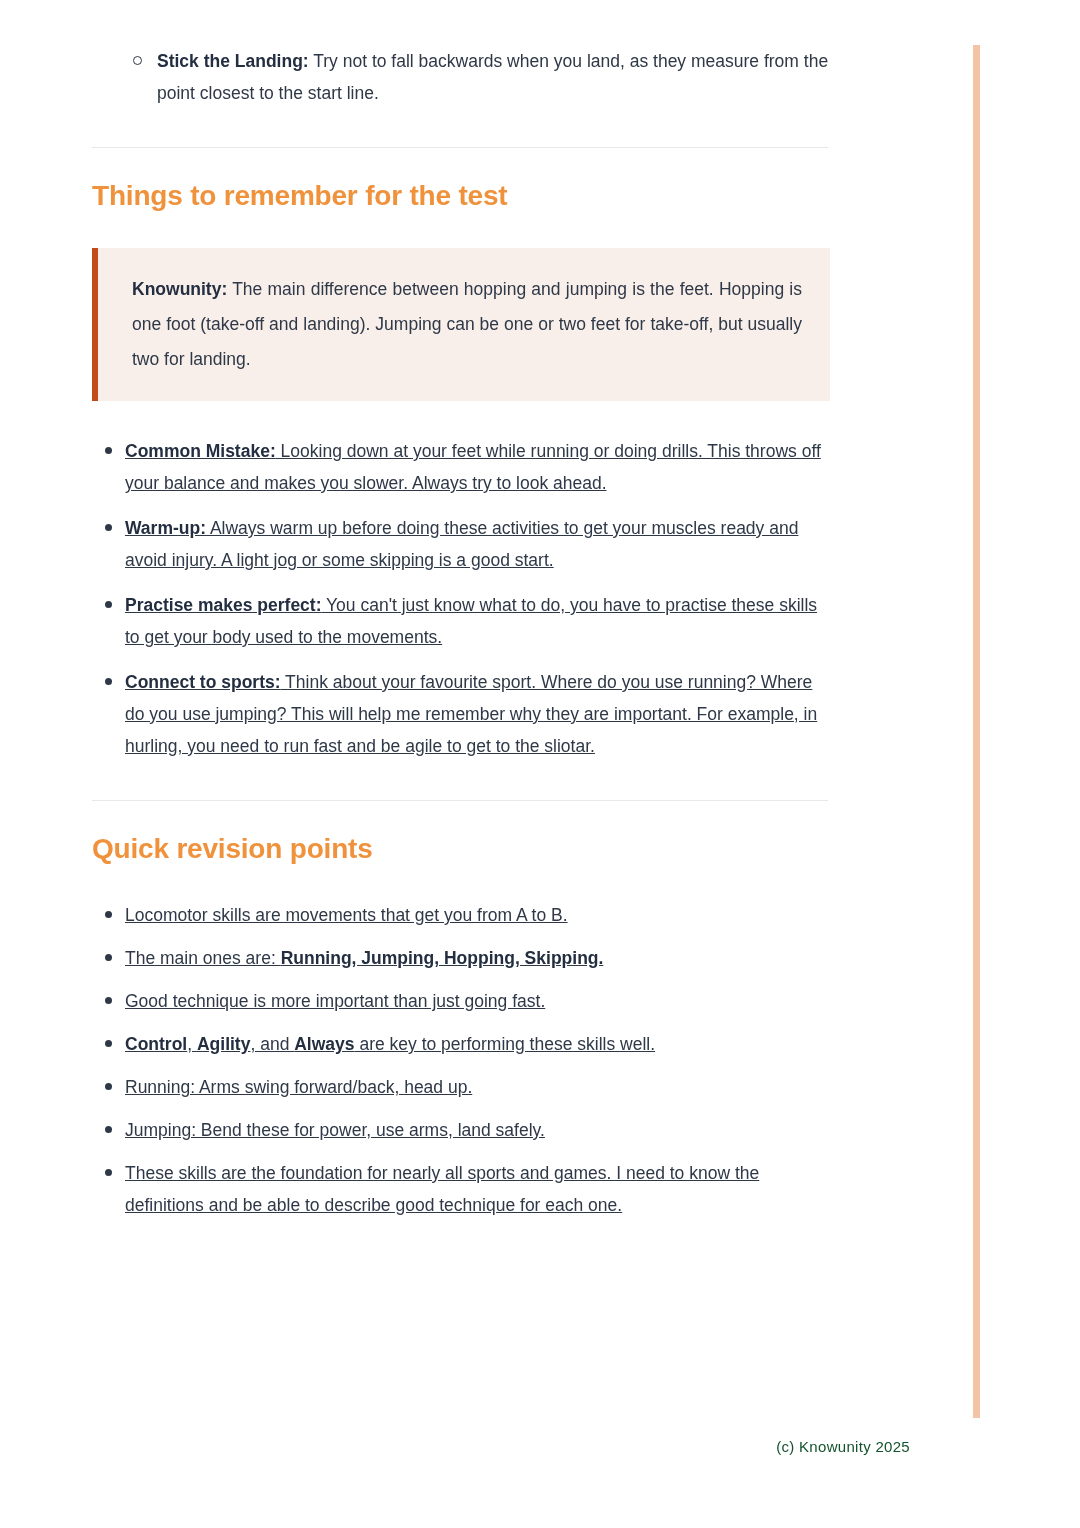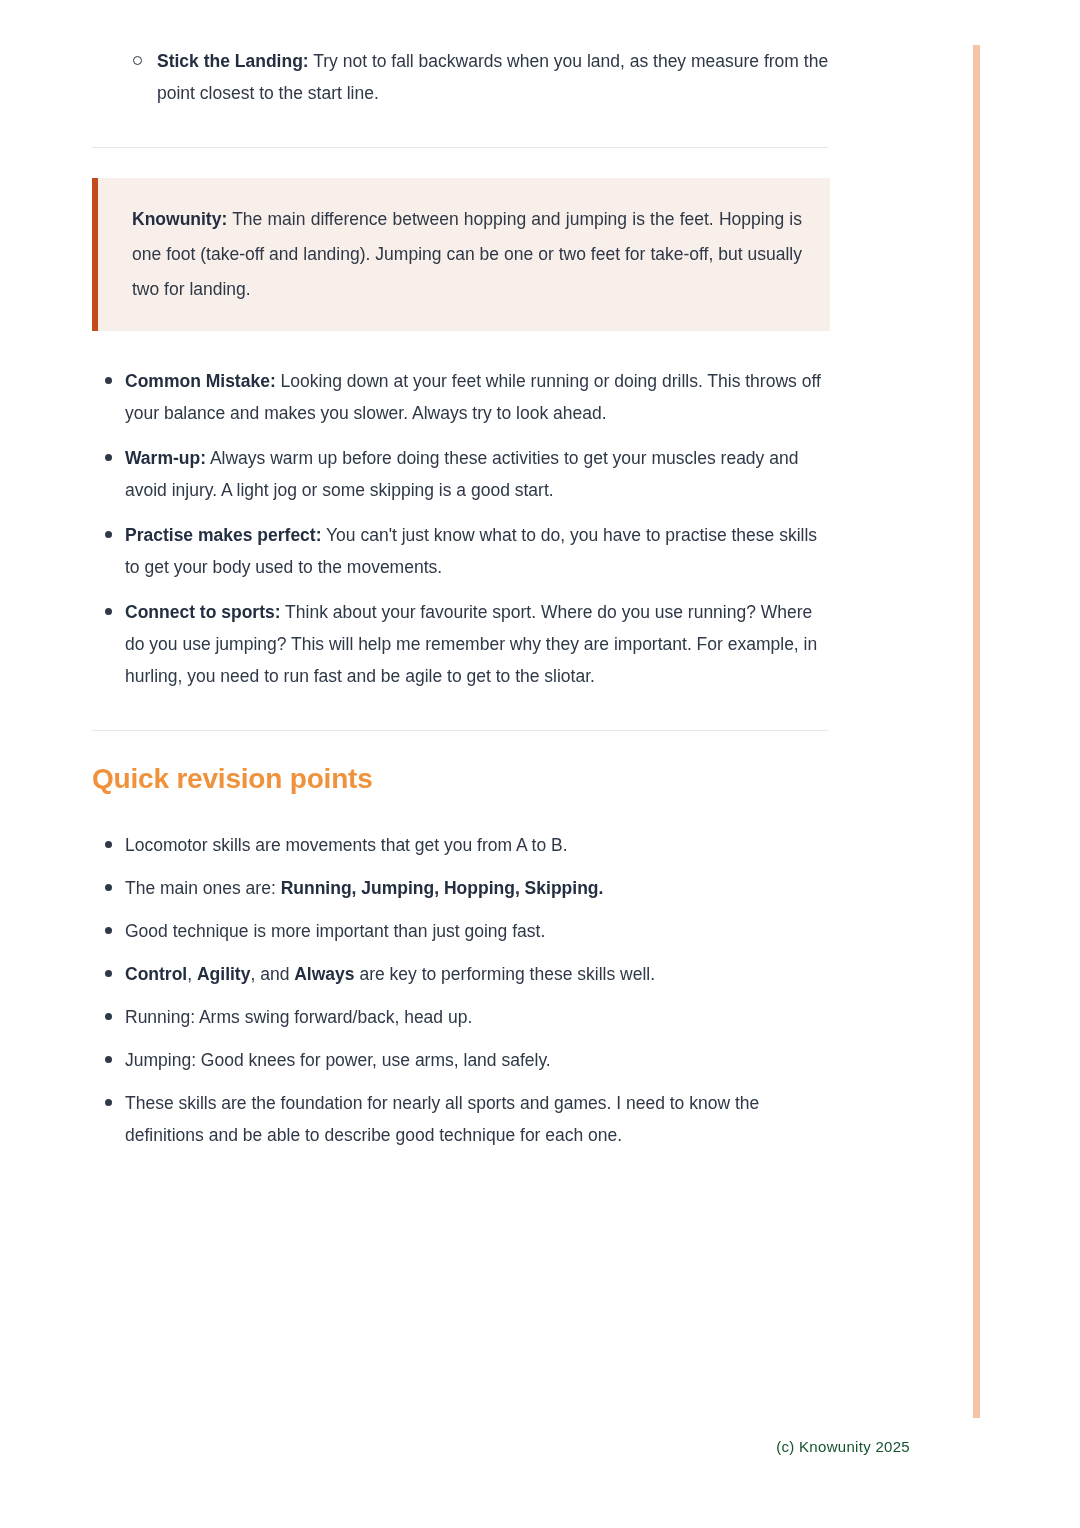--- a/index.html
+++ b/index.html
@@ -81,21 +81,21 @@
   .bullet-list.tight { margin-top: 28px; }
   .li { display: flex; margin-bottom: 13px; }
   .bullet-list.tight .li { margin-bottom: 11px; }
   .li .marker-col { flex: 0 0 33px; padding-left: 13px; padding-top: 12px; }
   .dot-bullet {
     display: block;
     width: 7px; height: 7px;
     border-radius: 50%;
     background: #2E3847;
   }
-  .li .txt { flex: 1; }
+  .li .txt { flex: 1; text-decoration: underline; }
 
   .footer {
     position: absolute;
     right: 70px;
     top: 1437px;
     font-size: 15px;
     line-height: 20px;
     color: #14532d;
     letter-spacing: 0.3px;
   }
@@ -112,20 +112,21 @@
 
     <div class="intro">
       <span class="marker-col">
         <span class="circle-bullet"></span>
       </span>
       <div class="txt"><b>Stick the Landing:</b> Try not to fall backwards when you land, as they measure from the point closest to the start line.</div>
     </div>
 
     <hr class="divider">
 
+    <div class="section-title">Things to remember for the test</div>
 
     <div class="callout">
       <div class="txt"><b>Knowunity:</b> The main difference between hopping and jumping is the feet. Hopping is one foot (take-off and landing). Jumping can be one or two feet for take-off, but usually two for landing.</div>
     </div>
 
     <div class="bullet-list">
 
         <div class="li">
           <span class="marker-col">
             <span class="dot-bullet"></span>
@@ -193,21 +194,21 @@
           <span class="marker-col">
             <span class="dot-bullet"></span>
           </span>
           <div class="txt">Running: Arms swing forward/back, head up.</div>
         </div>
 
         <div class="li">
           <span class="marker-col">
             <span class="dot-bullet"></span>
           </span>
-          <div class="txt">Jumping: Good knees for power, use arms, land safely.</div>
+          <div class="txt">Jumping: Bend these for power, use arms, land safely.</div>
         </div>
 
 
 
         <div class="li">
           <span class="marker-col">
             <span class="dot-bullet"></span>
           </span>
           <div class="txt">These skills are the foundation for nearly all sports and games. I need to know the definitions and be able to describe good technique for each one.</div>
         </div>

